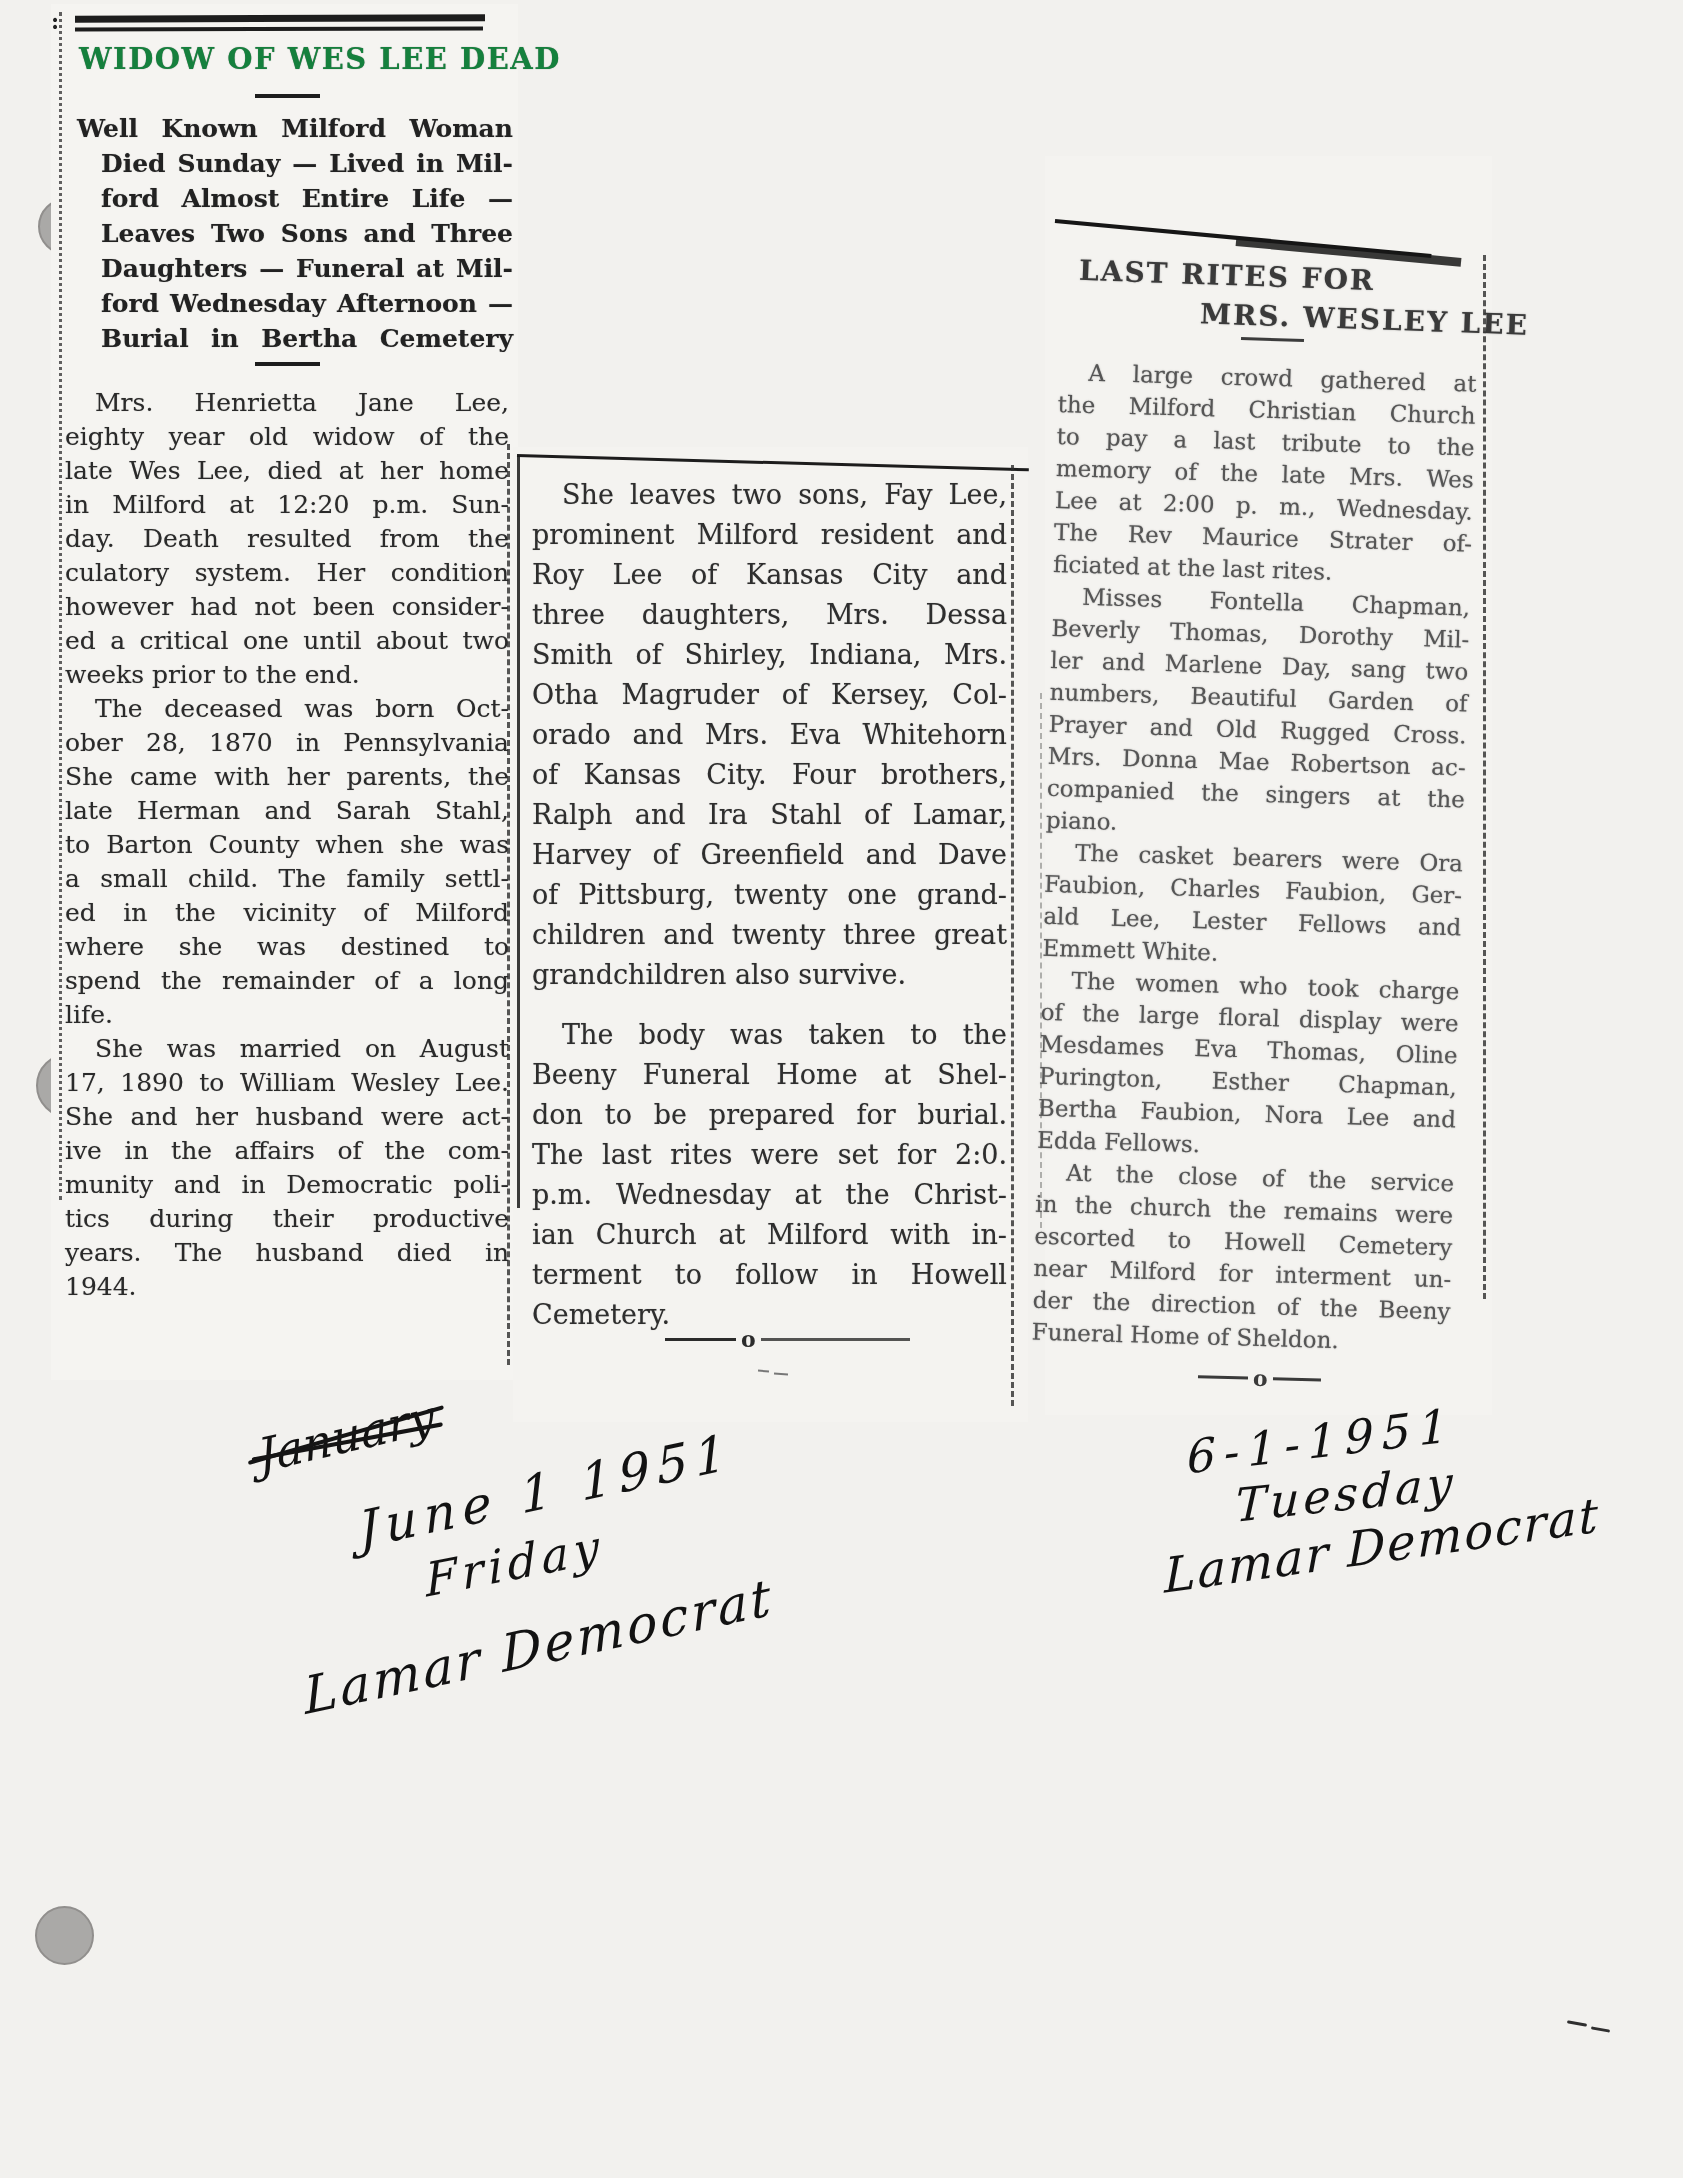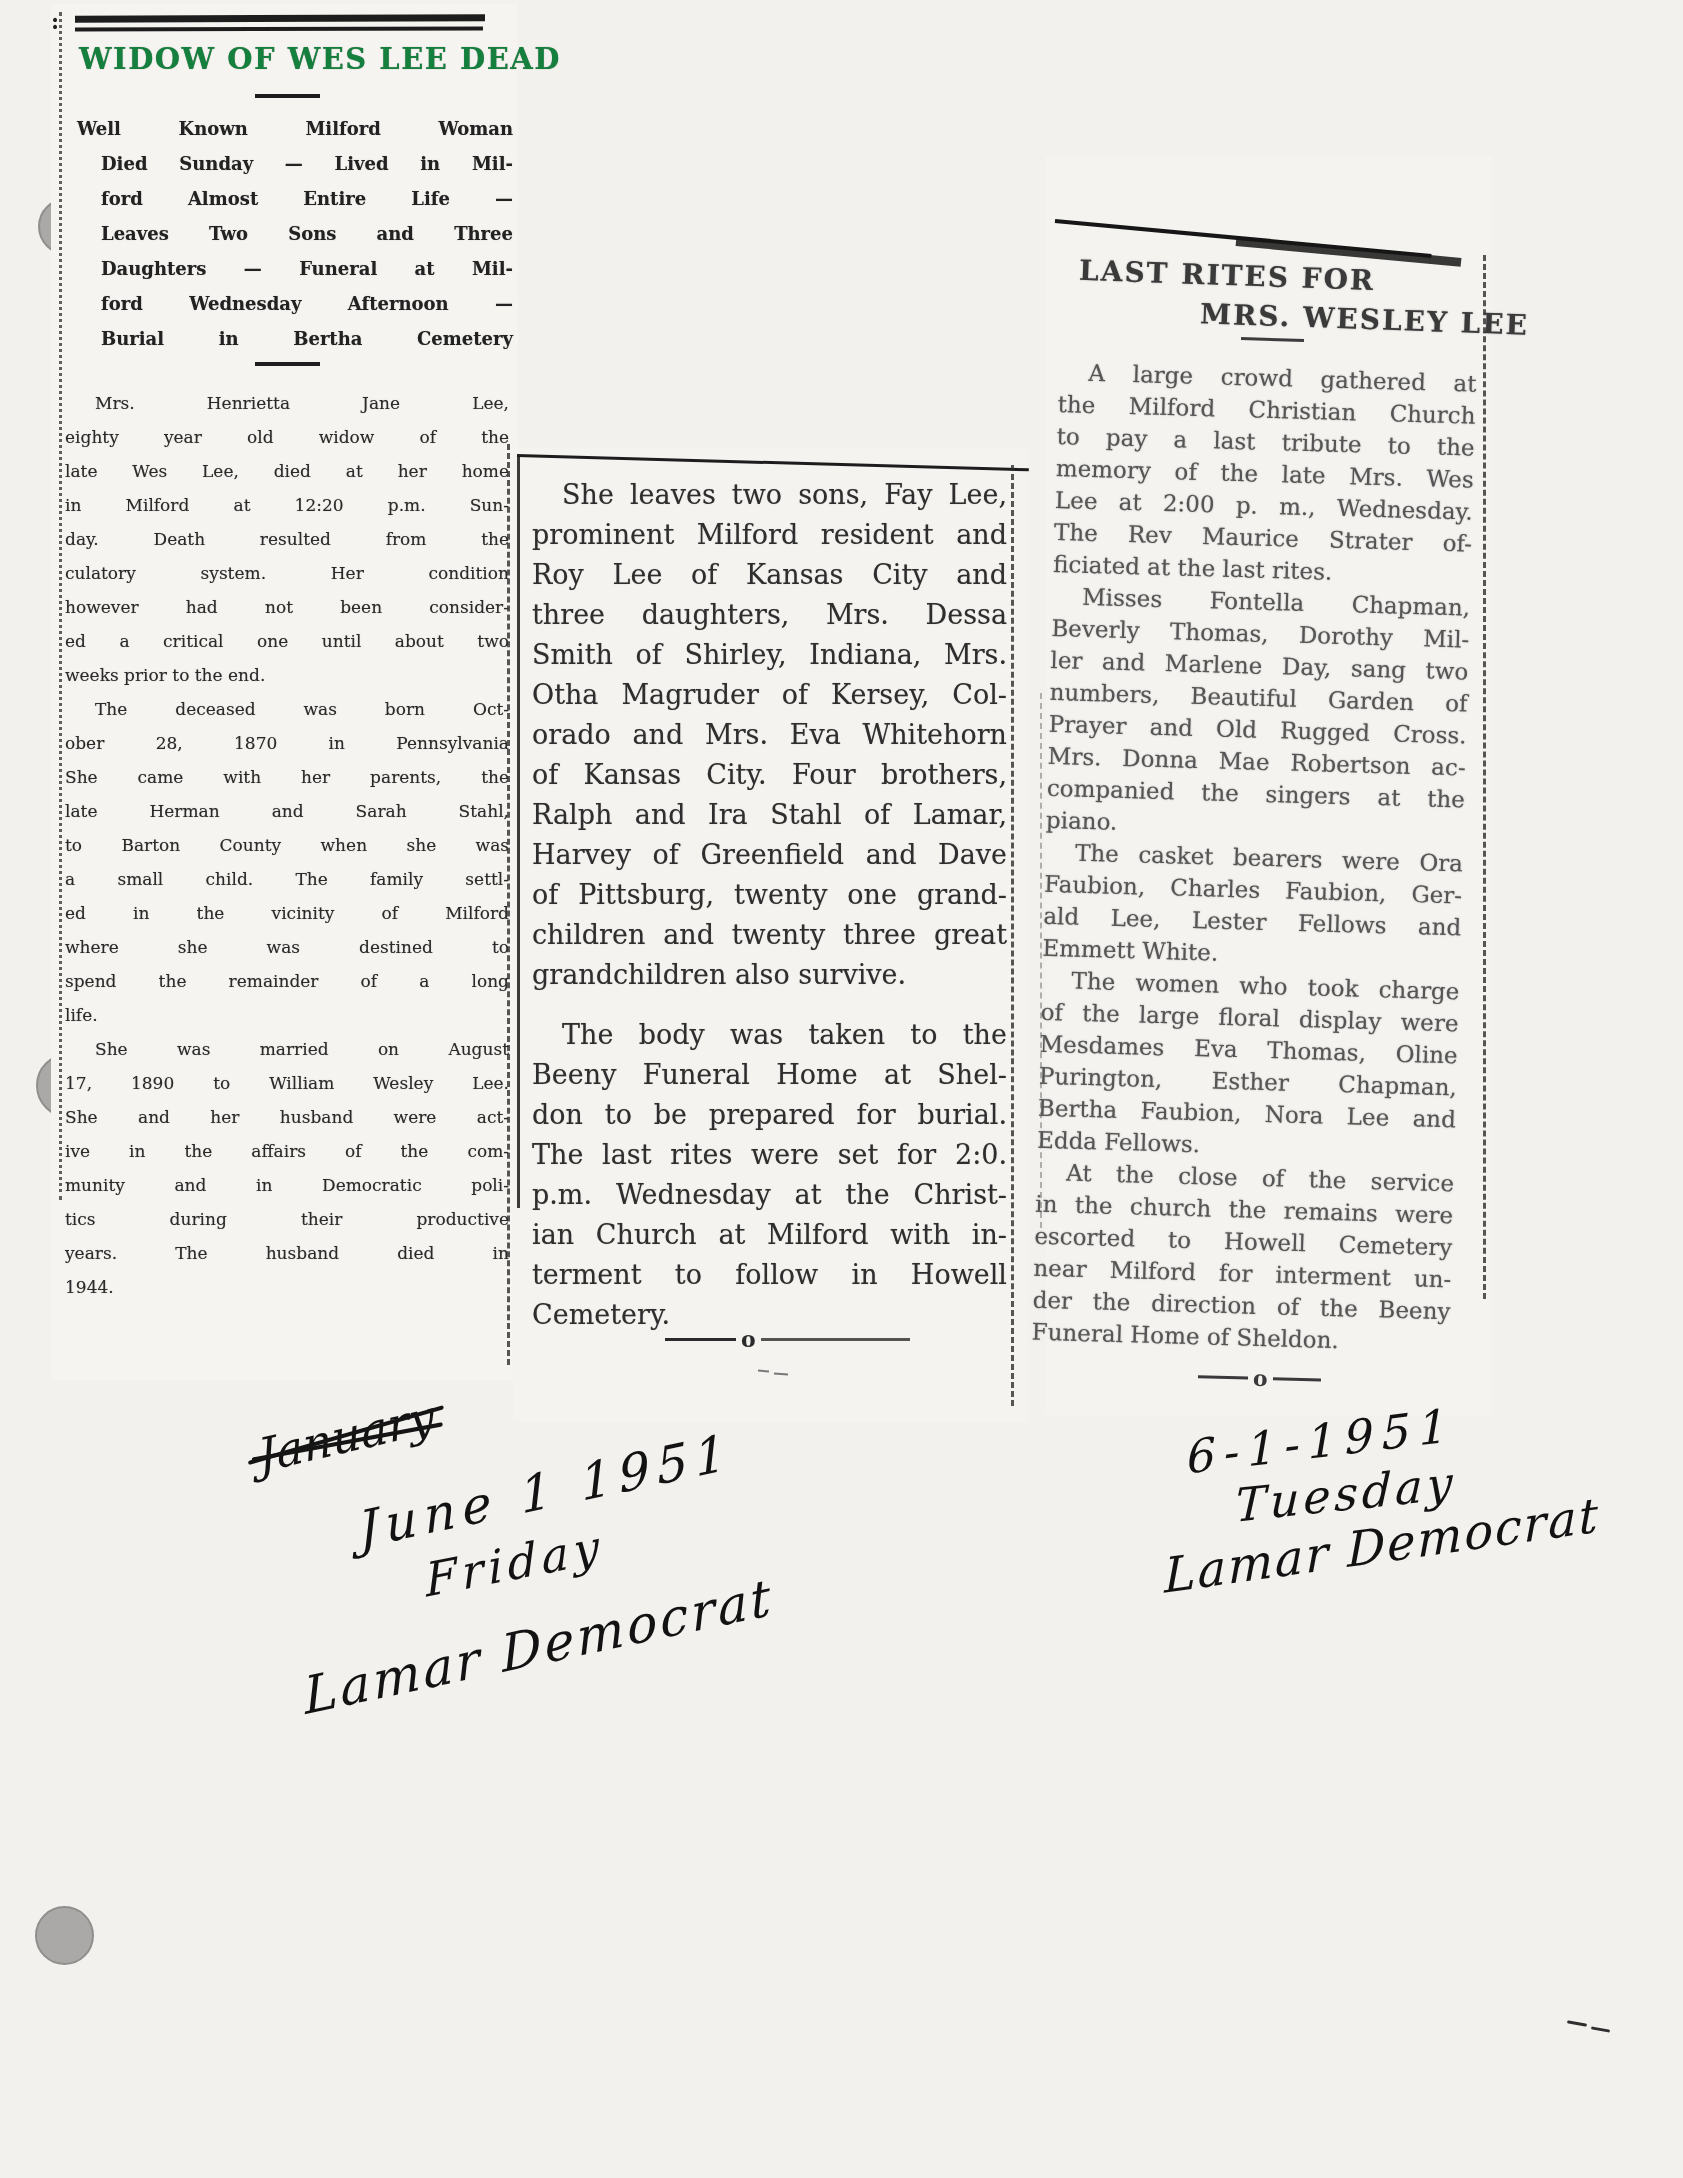--- a/index.html
+++ b/index.html
@@ -14,22 +14,22 @@
   
   .news{color:#2a2a2a;text-shadow:0 0 1px rgba(30,30,30,.35);}
   .nl{text-align:justify;text-align-last:justify;}
   .nl.first{text-indent:30px;}
   .nl.end{text-align-last:left;}
   .headline{font-weight:bold;color:#15803d;white-space:nowrap;text-shadow:0 0 1px rgba(0,0,0,.45);}
   .shl{font-weight:bold;color:#222;text-align:justify;text-align-last:justify;padding-left:24px;}
   .shl:first-child{padding-left:0;}
   .rule{position:absolute;background:#1d1d1d;}
   
-  .left-body{left:65px;top:386px;width:444px;font-size:17px;line-height:34px;}
-  .left-sub{left:77px;top:111px;width:436px;font-size:18px;line-height:35px;}
+  .left-body{left:65px;top:386px;width:444px;font-size:25px;line-height:34px;}
+  .left-sub{left:77px;top:111px;width:436px;font-size:25px;line-height:35px;}
   
   .mid-body{left:532px;top:475px;width:475px;font-size:27px;line-height:40px;color:#2e2e2e;}
   .clipmid .pstart{margin-top:20px;}
   
   .right-body{left:1059px;top:356px;width:418px;font-size:23px;line-height:32px;
     color:#555;text-shadow:0 0 1.5px rgba(70,70,70,.55);
     transform:rotate(1.6deg);transform-origin:top left;}
   .rhead{font-weight:bold;color:#3a3a3a;white-space:nowrap;letter-spacing:2px;
     text-shadow:0 0 1.5px rgba(60,60,60,.5);}
   

